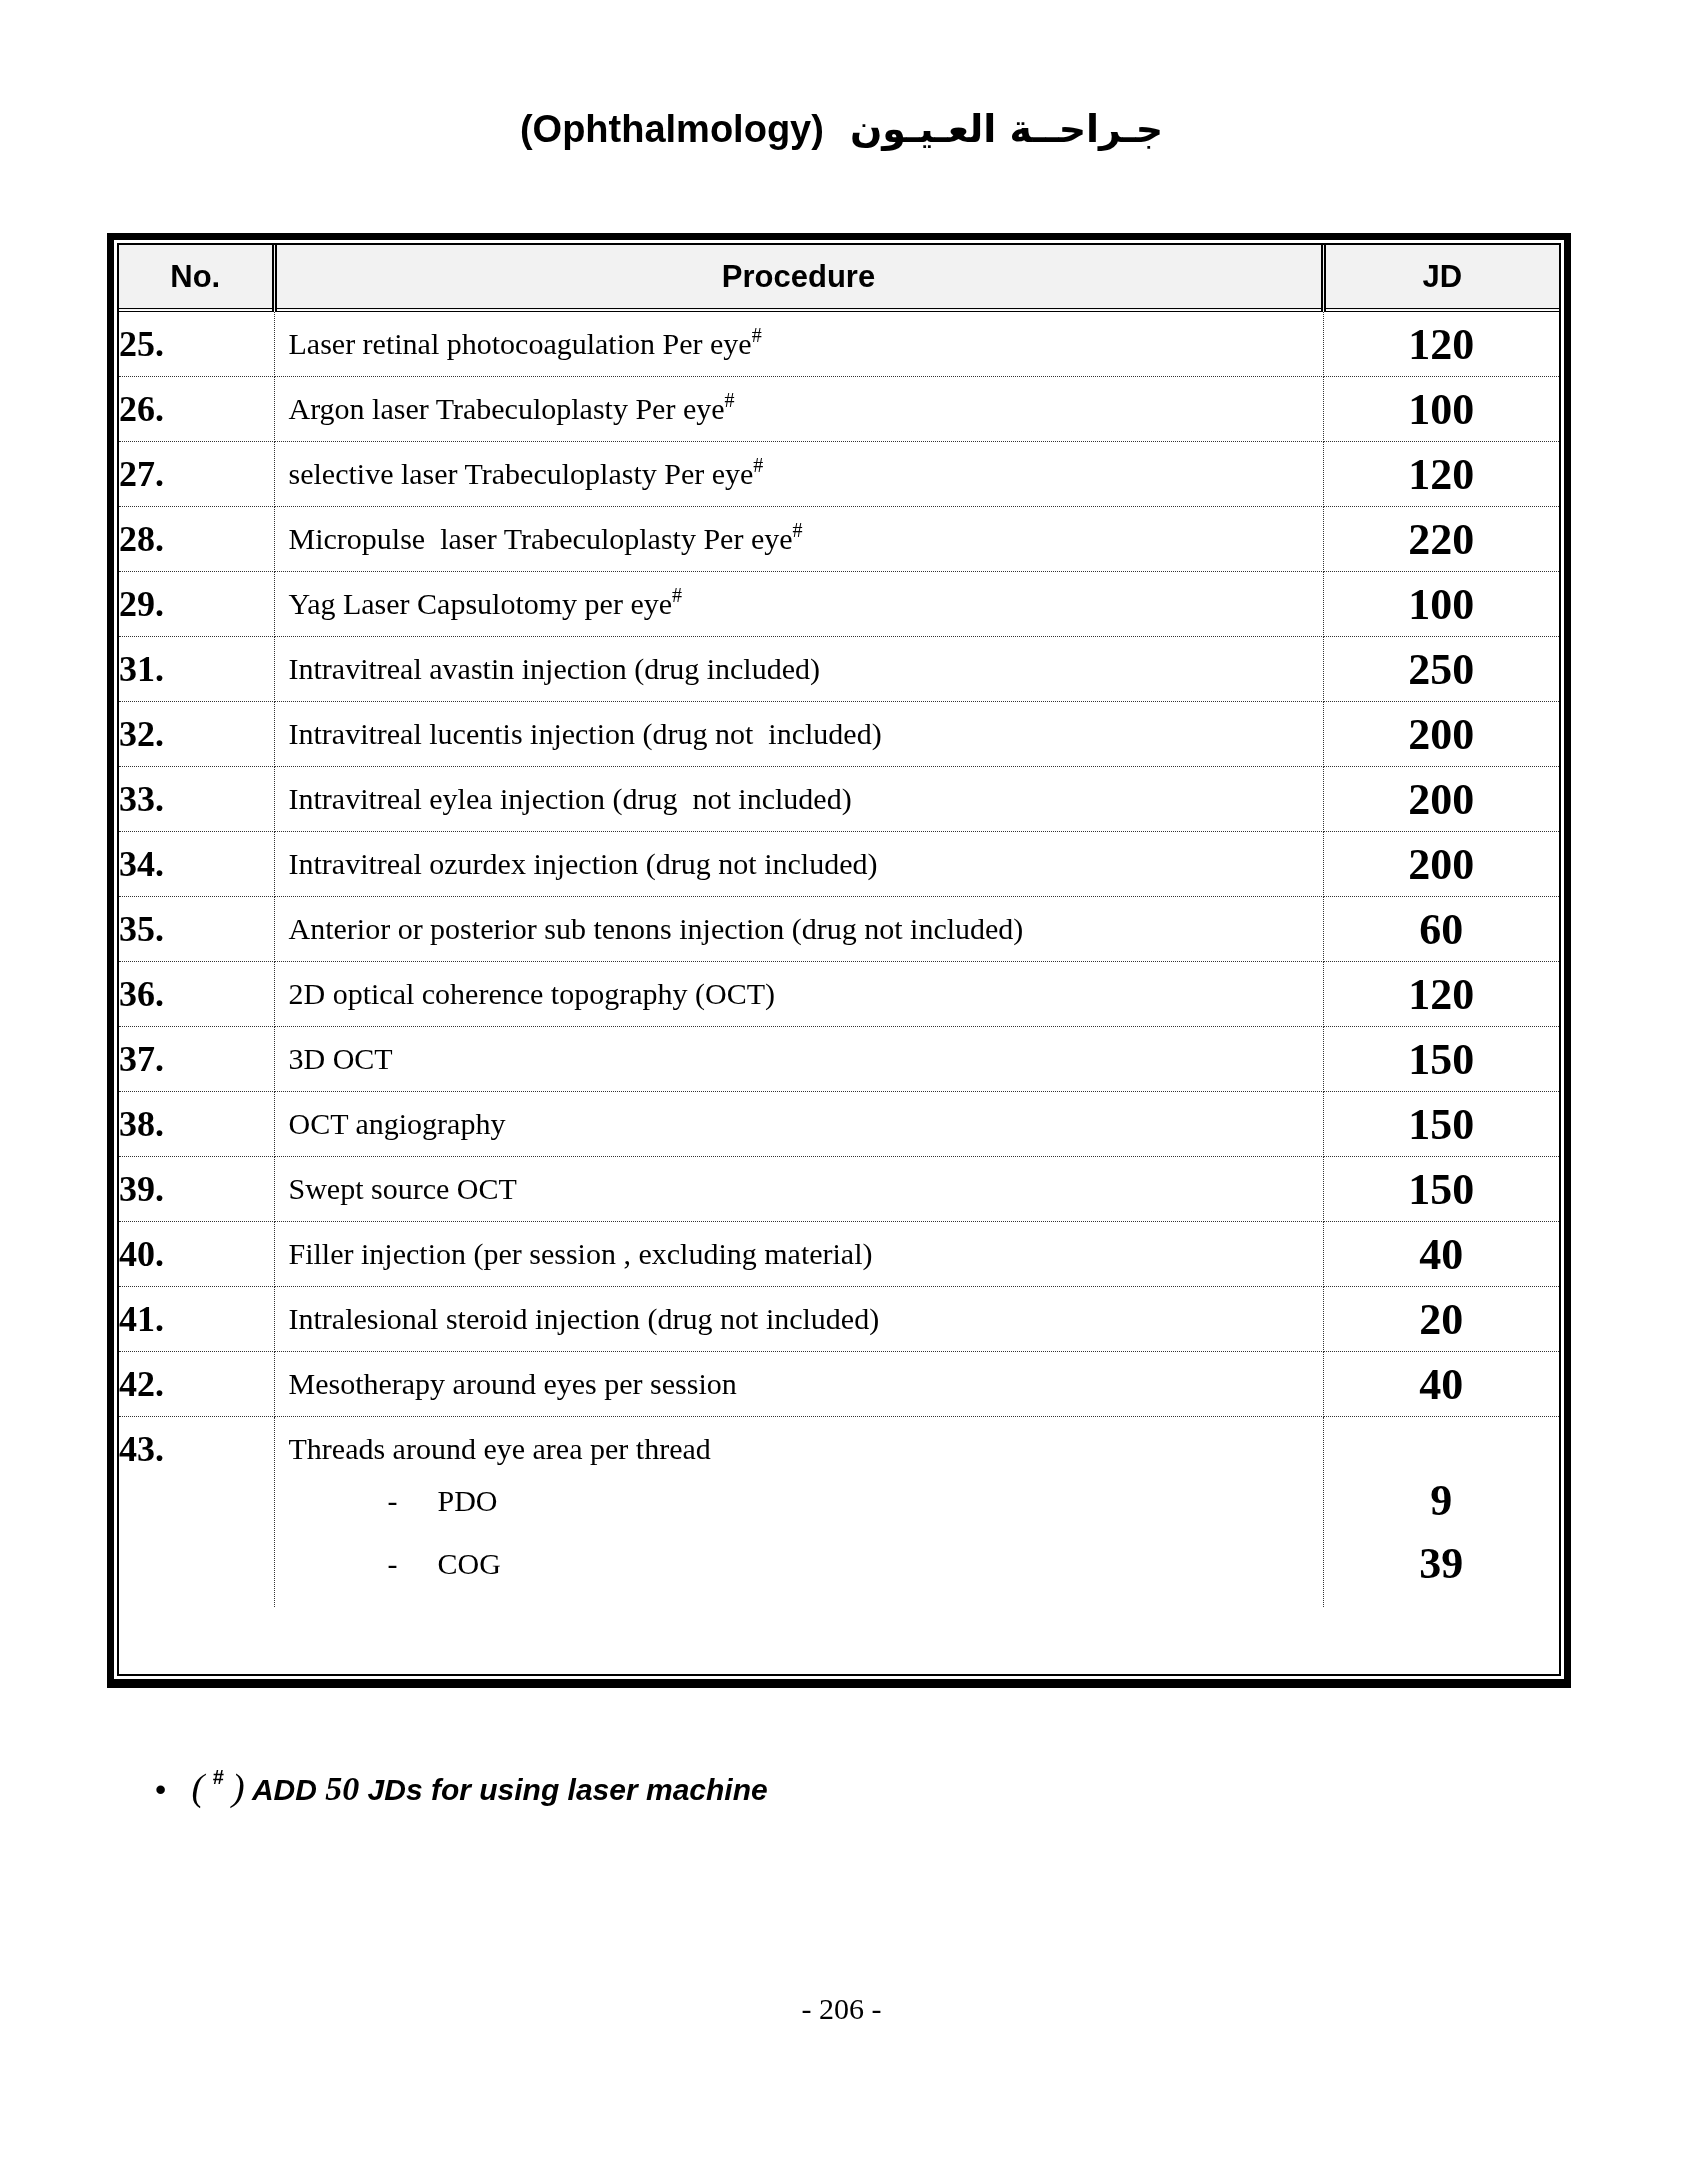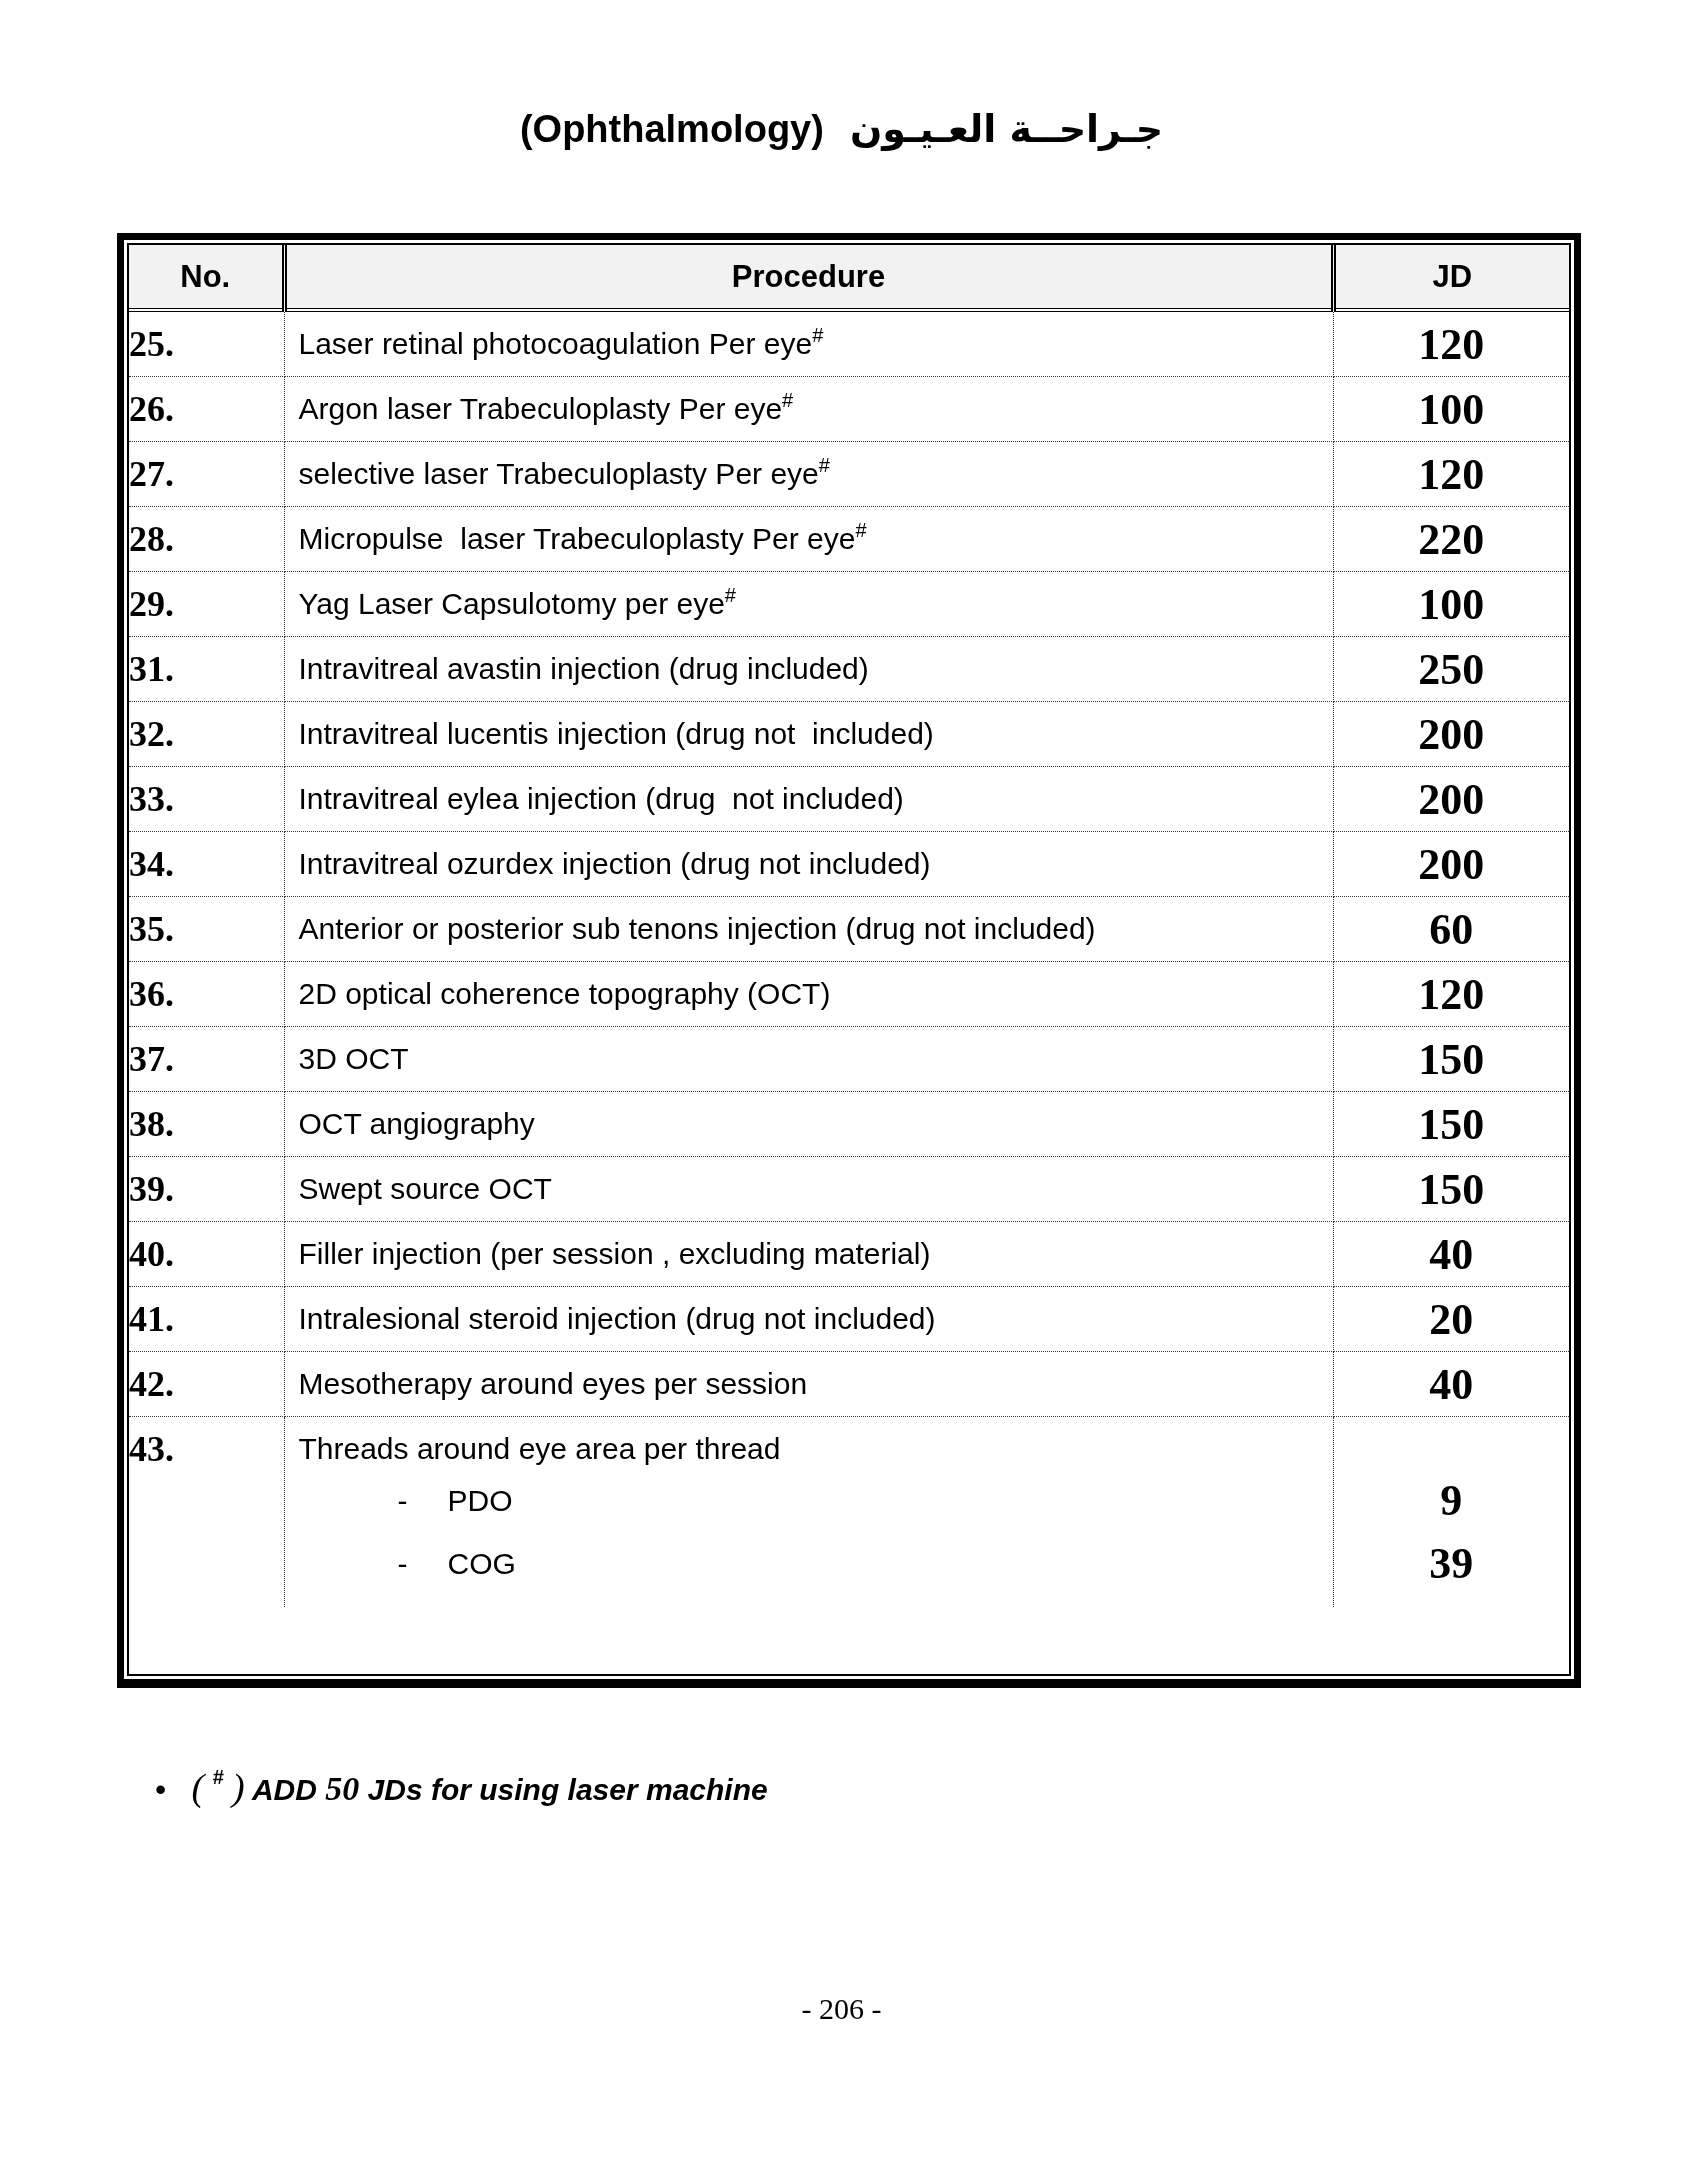--- a/index.html
+++ b/index.html
@@ -5,21 +5,21 @@
   html, body { margin: 0; padding: 0; background: #ffffff; }
   body { width: 1683px; height: 2178px; position: relative; overflow: hidden; color: #000; }
   .title {
     position: absolute; left: 0; top: 107px; width: 1683px; text-align: center;
     font-family: "Liberation Sans", sans-serif; font-weight: bold; font-size: 38px;
     white-space: pre;
   }
   .title .ar { font-family: "DejaVu Sans", sans-serif; font-weight: bold; font-size: 38px; margin-left: 26px; }
 
   .table-outer {
-    position: absolute; left: 117px; top: 233px; width: 1464px; height: 1455px;
+    position: absolute; left: 107px; top: 233px; width: 1464px; height: 1455px;
     box-sizing: border-box; border: 7px solid #000; border-bottom-width: 9px; background: #fff;
   }
   .table-inner {
     position: absolute; left: 3px; top: 3px; right: 3px; bottom: 3px;
     border: 2px solid #000; box-sizing: border-box;
   }
   table { border-collapse: collapse; width: 100%; table-layout: fixed; }
   col.c-no { width: 155px; }
   col.c-proc { width: 1049px; }
   col.c-jd { width: auto; }
@@ -32,21 +32,21 @@
   td {
     height: 64px; padding: 0; border-bottom: 1px dotted #333; border-right: 1px dotted #333;
     vertical-align: middle;
   }
   td:last-child { border-right: none; }
   tr:last-child td { border-bottom: none; }
   td.no {
     font-family: "Liberation Serif", serif; font-weight: bold; font-size: 36px;
   }
   td.proc {
-    font-family: Liberation Sans, sans-serif; font-size: 30px; padding-left: 14px;
+    font-family: Liberation Serif, serif; font-size: 30px; padding-left: 14px;
     white-space: pre;
   }
   td.jd {
     font-family: "Liberation Serif", serif; font-weight: bold; font-size: 44px;
     text-align: center;
   }
   sup { font-size: 20px; vertical-align: 12px; line-height: 0; }
   tr.multi td { height: auto; vertical-align: top; padding-top: 12px; padding-bottom: 12px; }
   .sub-line { height: 63px; line-height: 63px; display: block; }
   .sub-first { height: 40px; line-height: 40px; display: block; }

